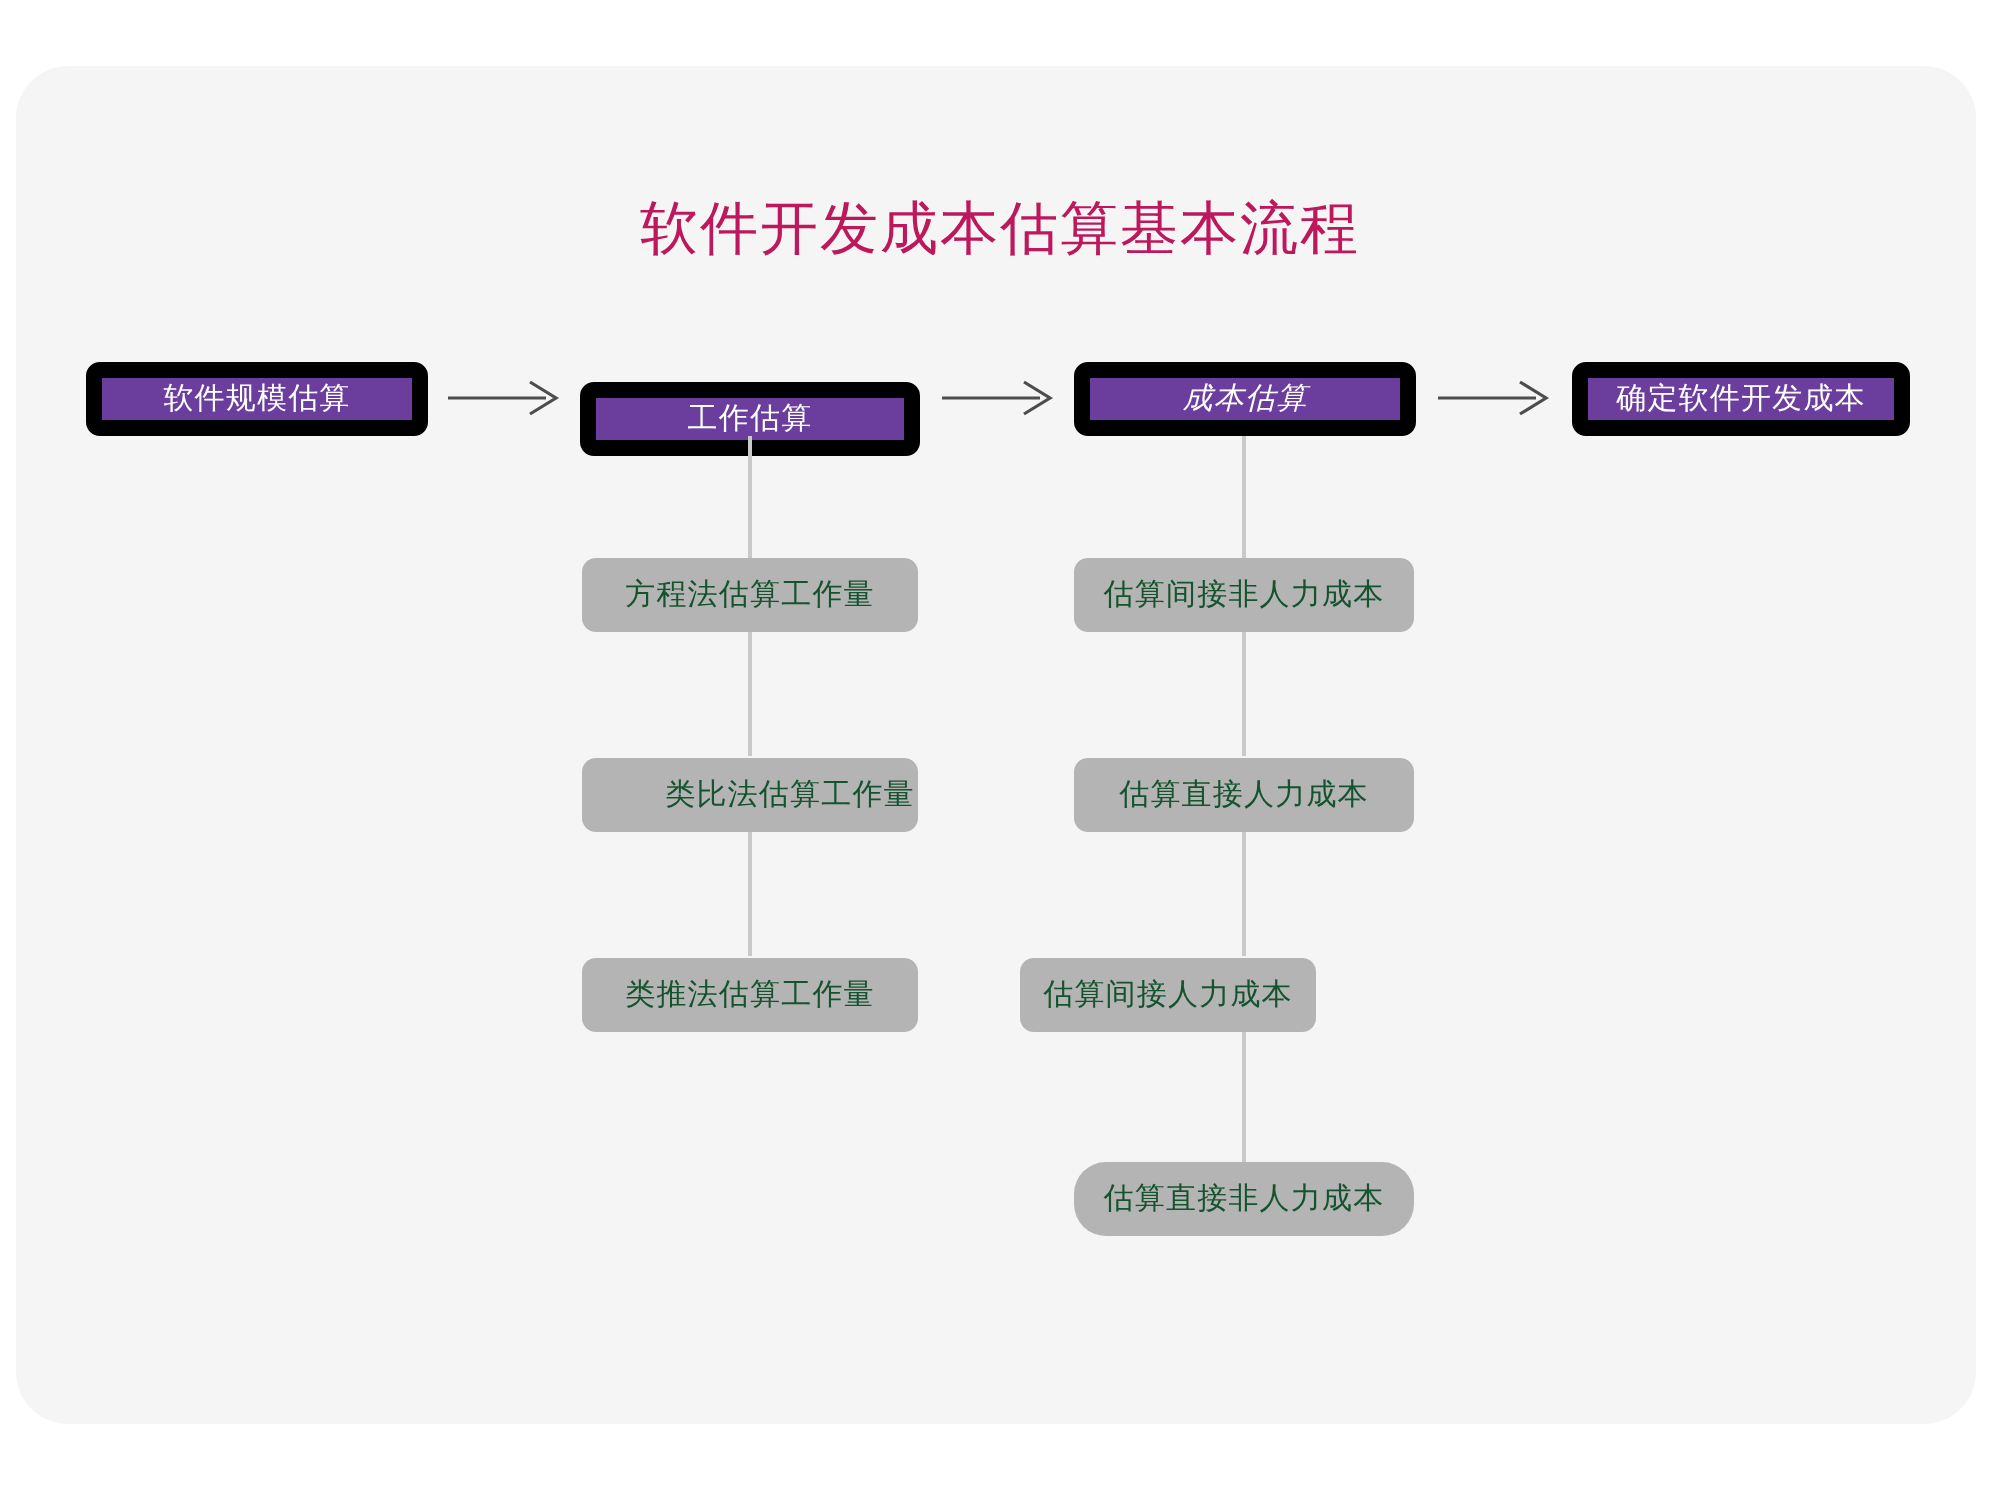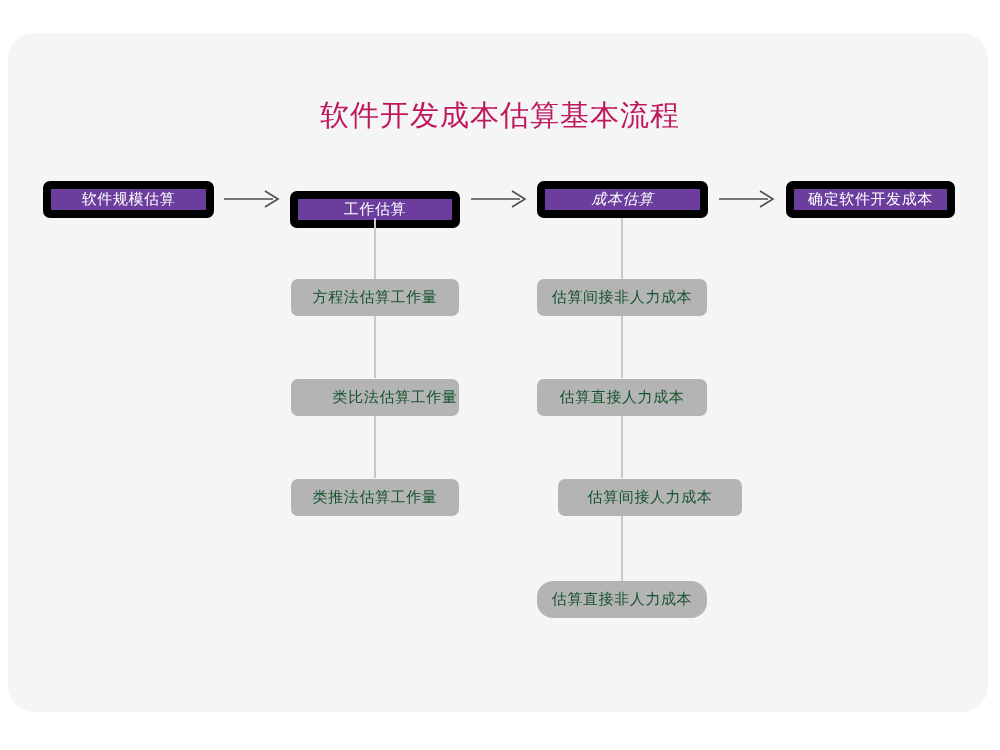--- a/index.html
+++ b/index.html
@@ -136,14 +136,14 @@
 <div class="node sub" style="left:291px; top:379px; width:168px;padding-left:40px;">类比法估算工作量</div>
 <div class="node sub" style="left:291px; top:479px; width:168px;">类推法估算工作量</div>
 
 <div class="vline" style="left:621px; top:218px;  height:62px;"></div>
 <div class="vline" style="left:621px; top:316px; height:62px;"></div>
 <div class="vline" style="left:621px; top:416px; height:62px;"></div>
 <div class="vline" style="left:621px; top:516px; height:65px;"></div>
 
 <div class="node sub" style="left:537px; top:279px; width:170px;">估算间接非人力成本</div>
 <div class="node sub" style="left:537px; top:379px; width:170px;">估算直接人力成本</div>
-<div class="node sub" style="left:558px; top:479px; width:184px;">估算间接人力成本</div>
+<div class="node sub" style="left:510px; top:479px; width:148px;">估算间接人力成本</div>
 <div class="node sub" style="left:537px; top:581px; width:170px;border-radius:16px;">估算直接非人力成本</div>
 
 </body></html>

